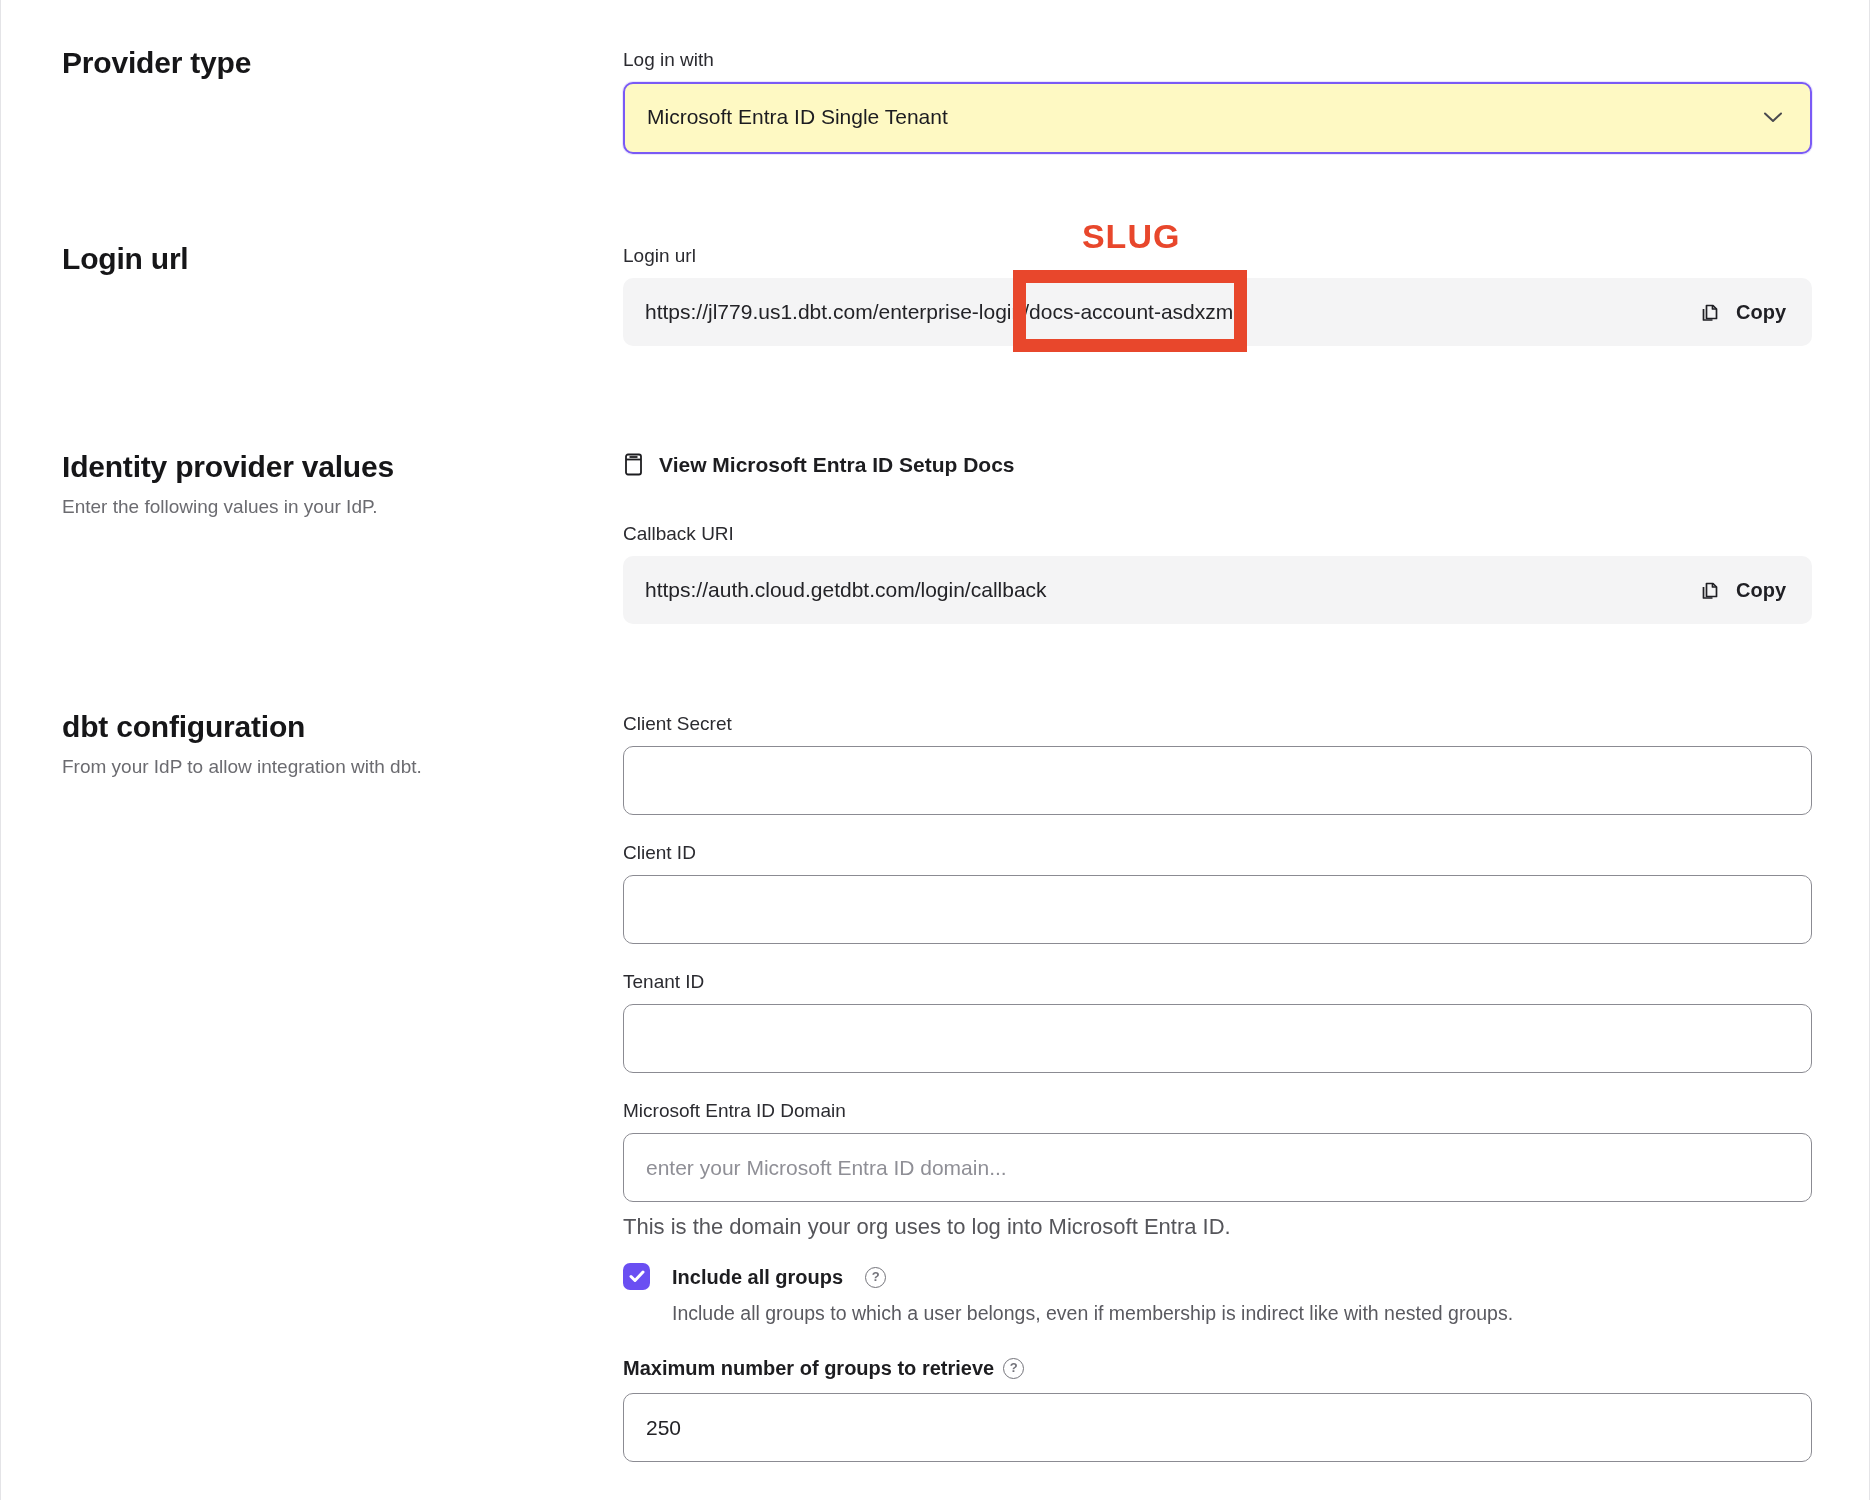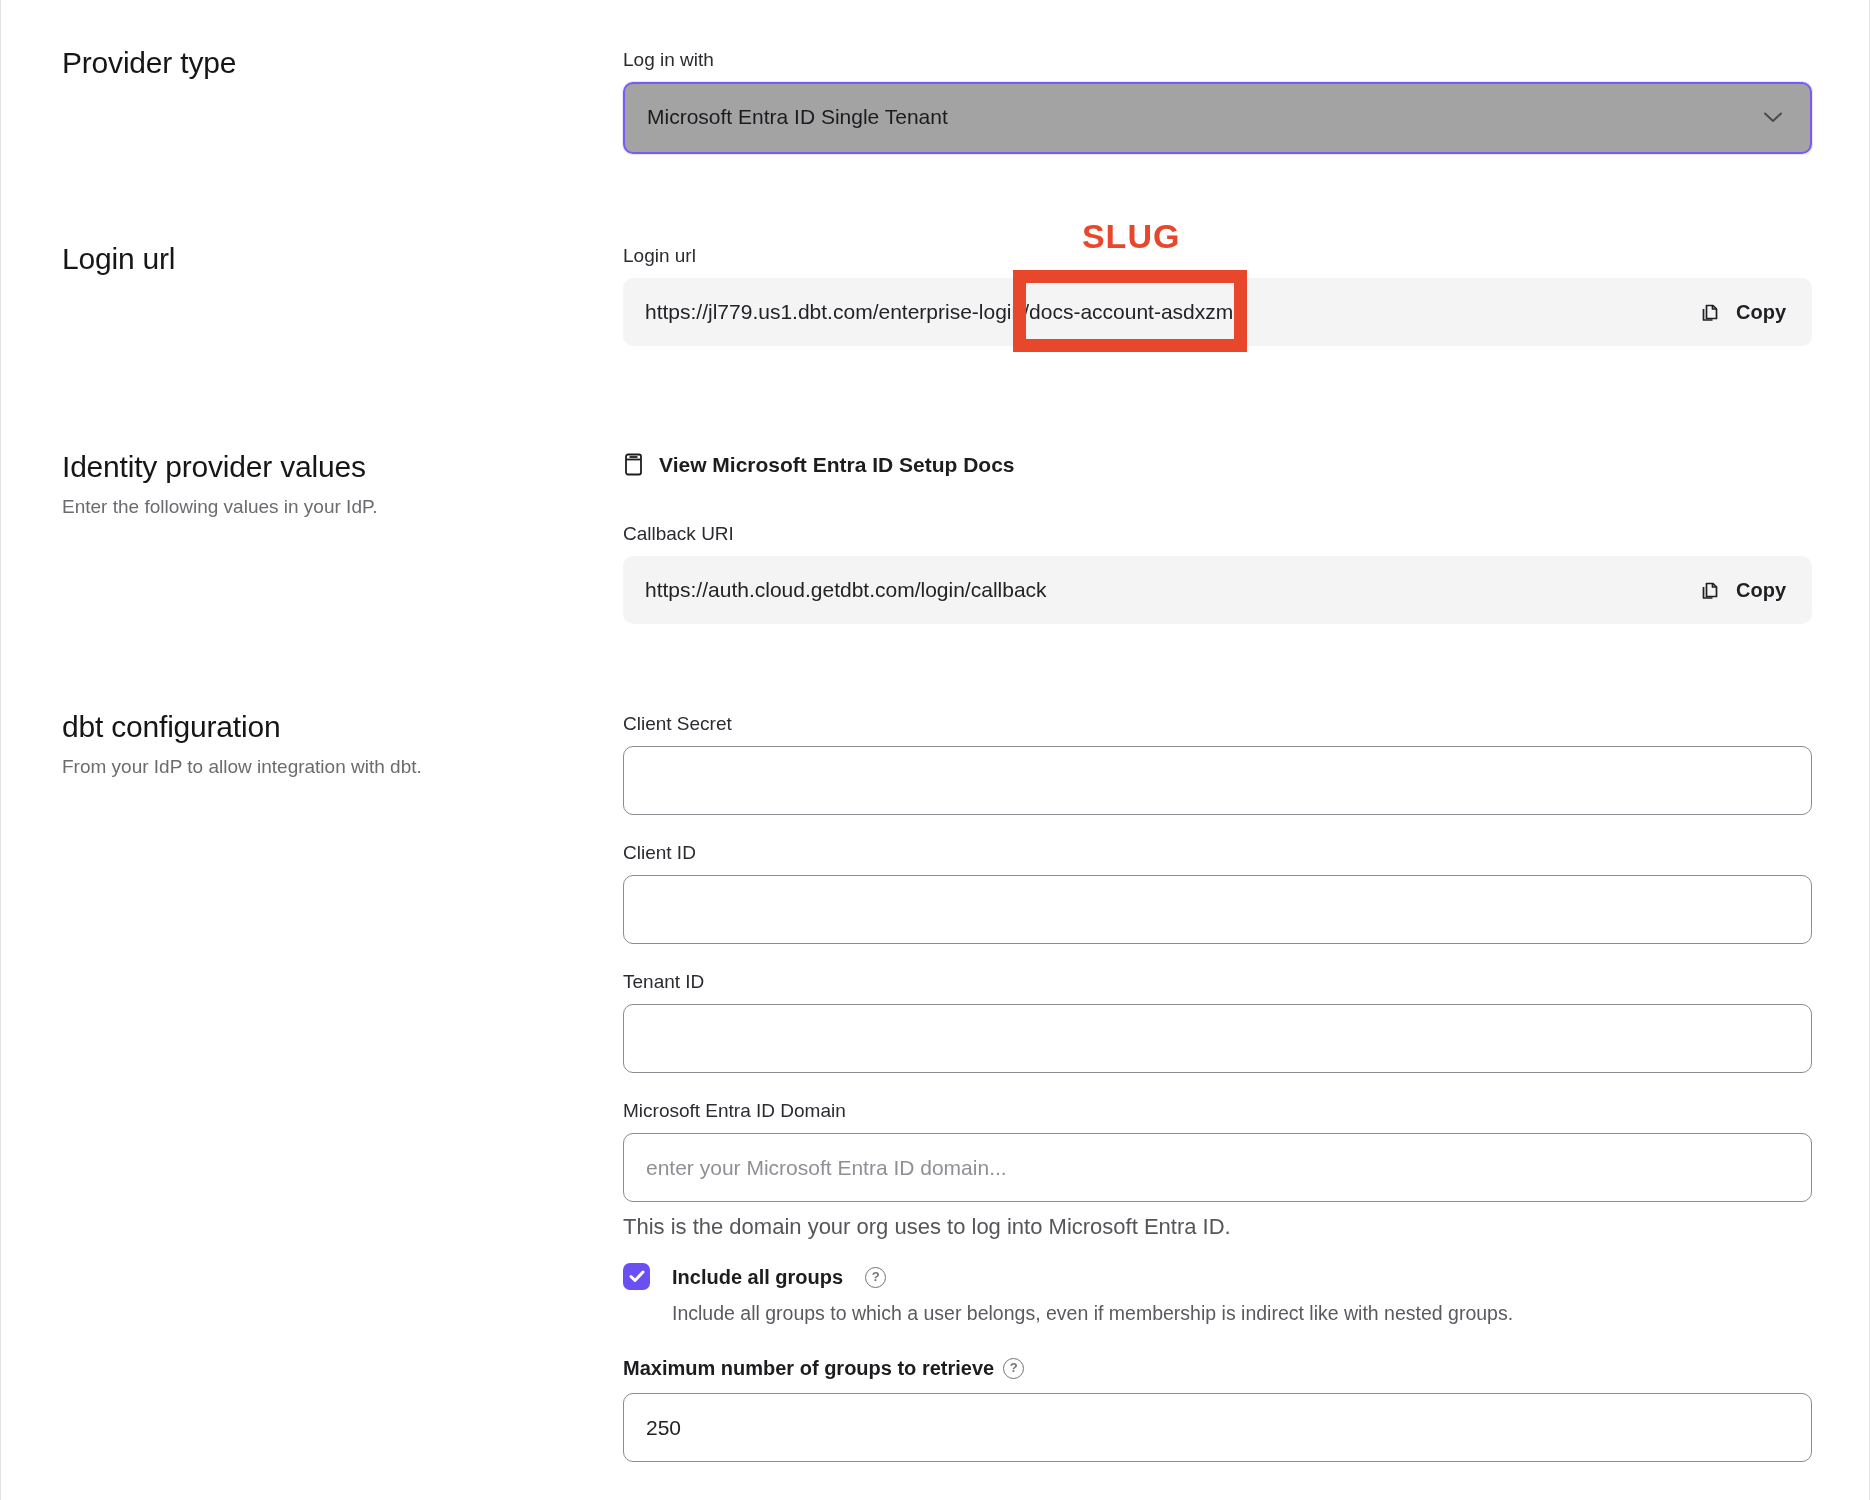--- a/index.html
+++ b/index.html
@@ -28,21 +28,21 @@
     flex: 0 0 622px;
     padding-left: 61px;
   }
   .col-right {
     flex: 1 1 auto;
     min-width: 0;
   }
   h2.section-heading {
     margin: 0;
     font-size: 30px;
-    font-weight: 400;
+    font-weight: 700;
     color: #161618;
     letter-spacing: -0.2px;
   }
   .section-subtitle {
     margin-top: 12px;
     font-size: 19px;
     color: #6b6b70;
   }
   .field-label {
     display: block;
@@ -56,21 +56,21 @@
   .row-provider { margin-top: 46px; }
   .row-login-url { margin-top: 88px; }
   .row-idp { margin-top: 104px; }
   .row-dbt-config { margin-top: 86px; }
 
   
   .select {
     height: 72px;
     border: 2px solid #7a5af5;
     border-radius: 10px;
-    background: #a3a3a3;
+    background: #fef9c3;
     display: flex;
     align-items: center;
     justify-content: space-between;
     padding: 0 26px 2px 22px;
     cursor: pointer;
     box-shadow: 0 0 0 1px rgba(122,90,245,0.15);
   }
   .select-value { font-size: 21px; color: #1c1c20; }
   .chevron { stroke: #4a4a4f; }
 

